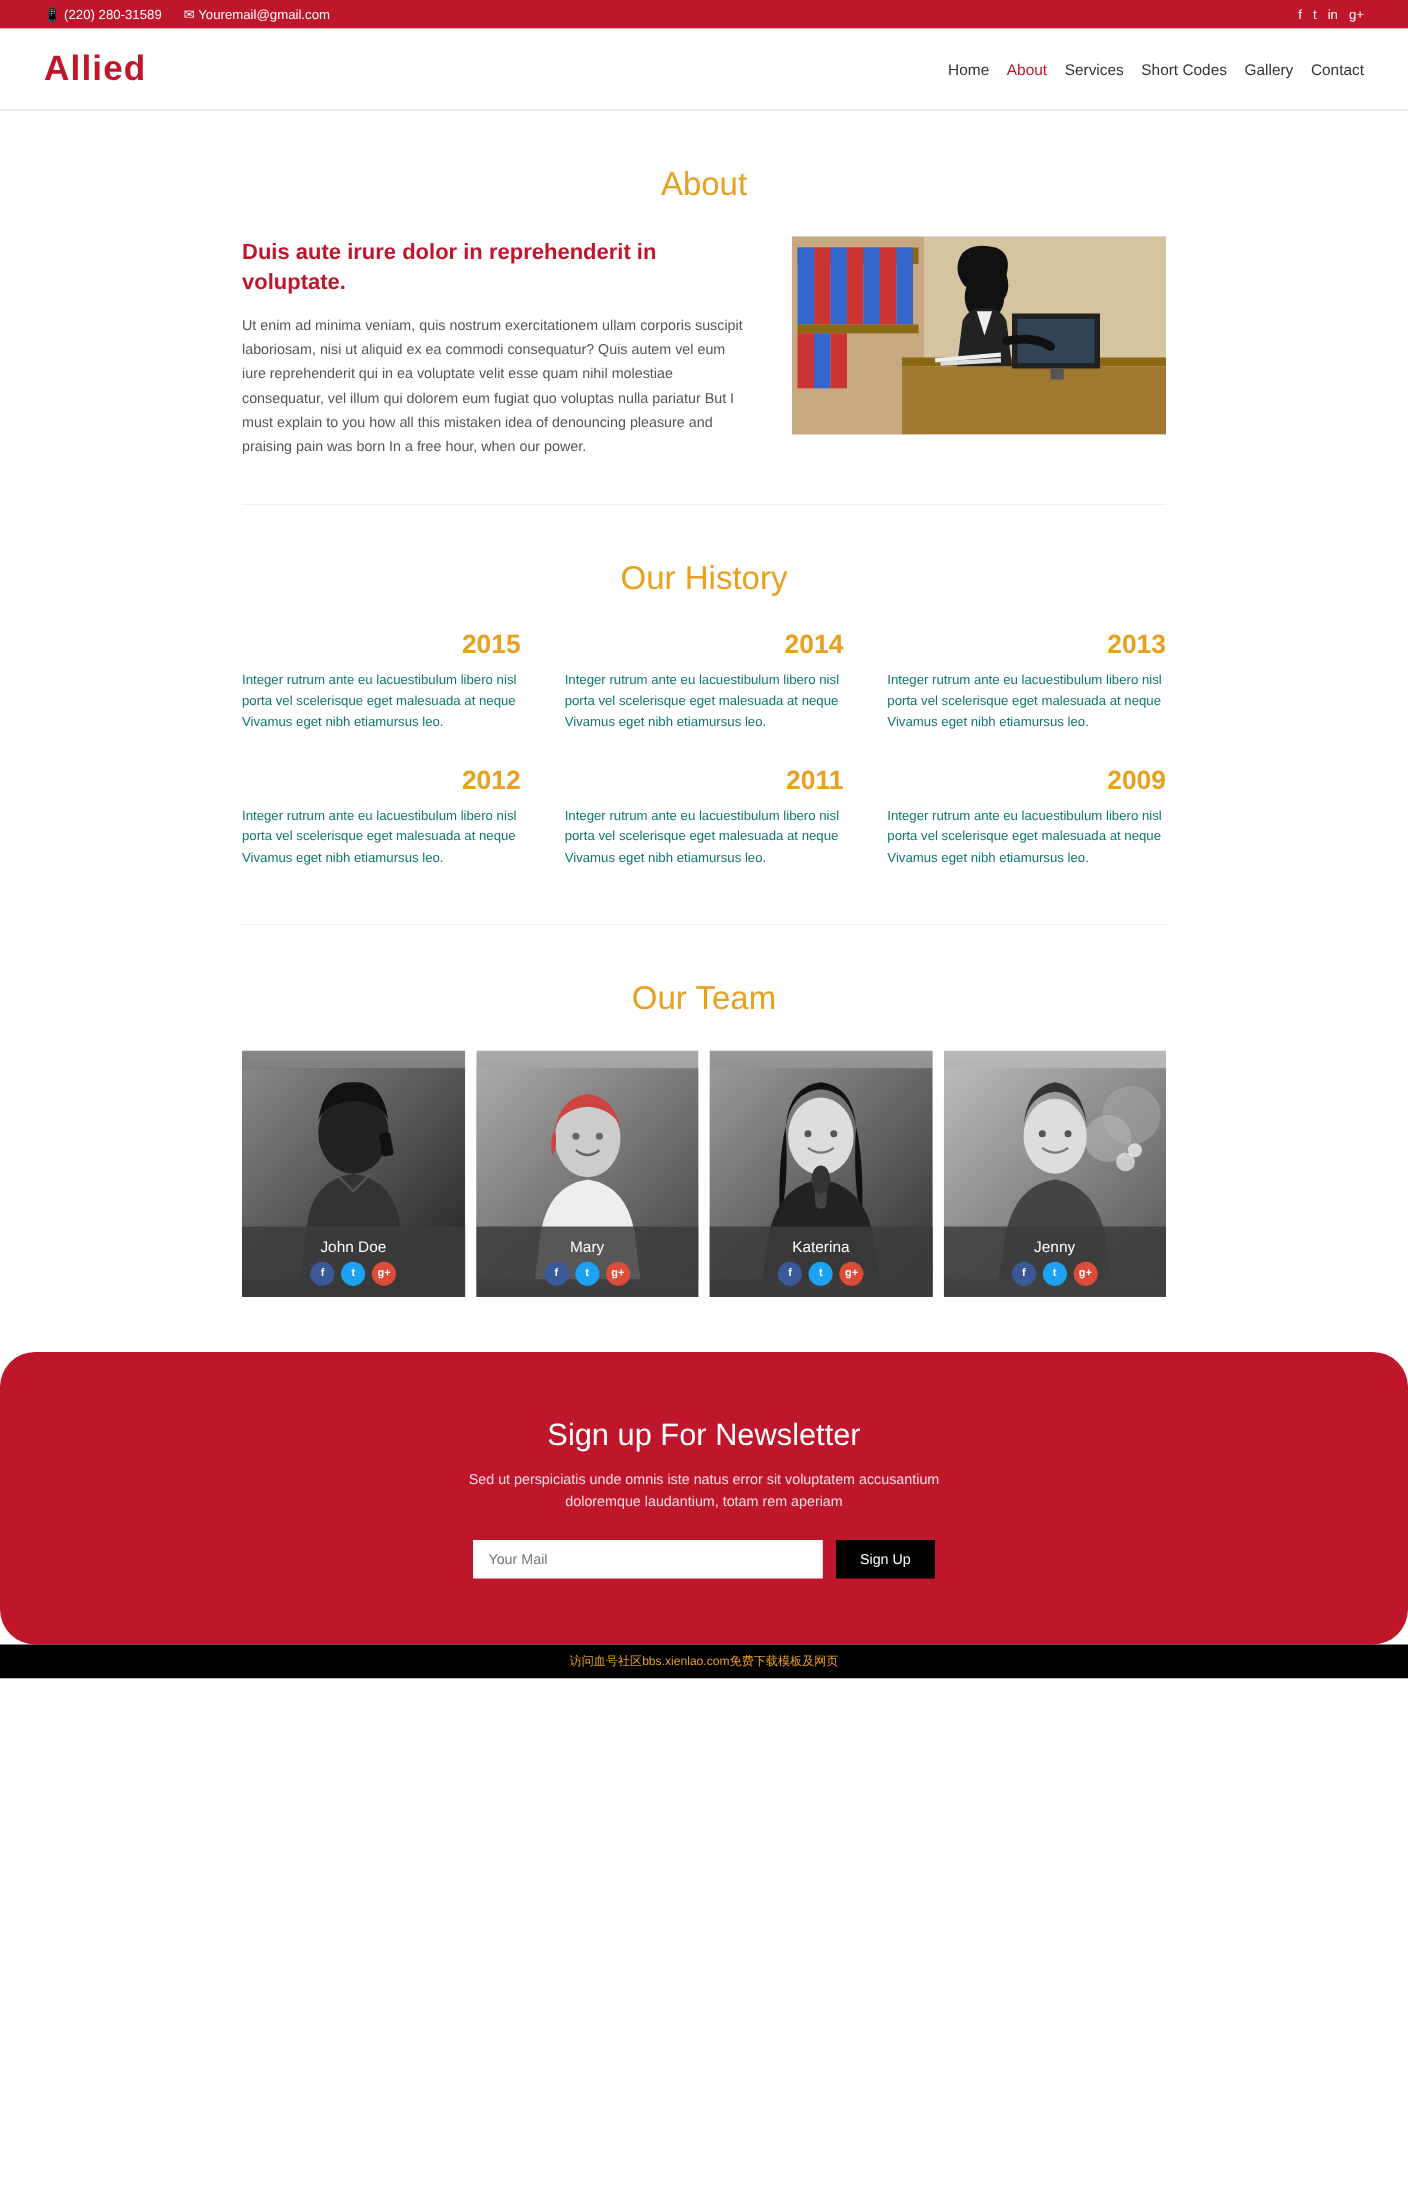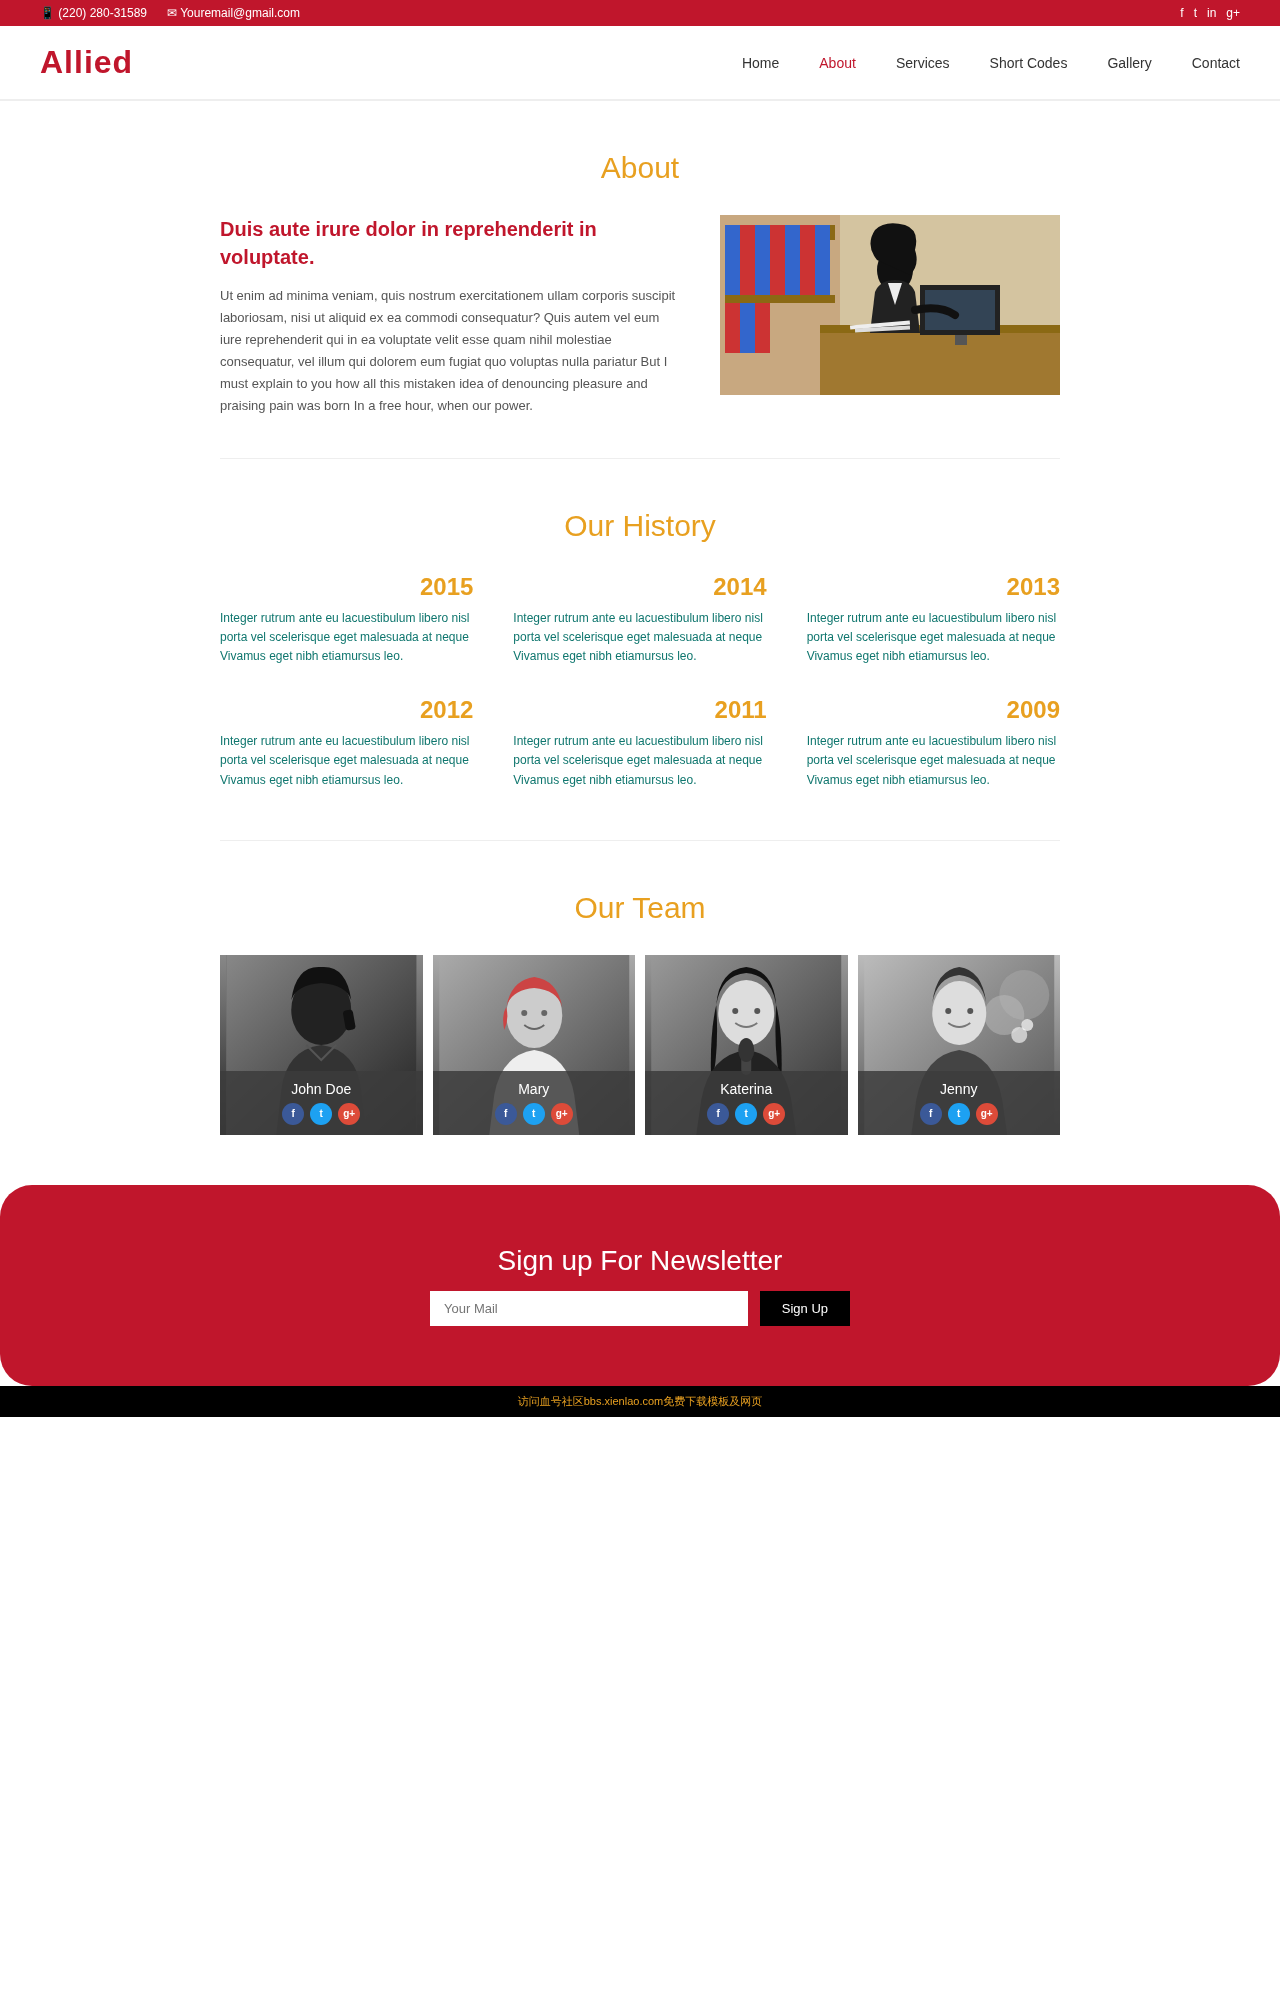--- a/index.html
+++ b/index.html
@@ -26,21 +26,21 @@
       padding: 18px 40px;
       border-bottom: 1px solid #eee;
       background: #fff;
     }
     .logo {
       font-size: 32px;
       font-weight: bold;
       color: #c0162c;
       letter-spacing: 1px;
     }
-    .nav { display: flex; gap: 40px; align-items: center; }
+    .nav { display: flex; gap: 16px; align-items: center; }
     .nav a {
       text-decoration: none;
       color: #333;
       font-size: 14px;
     }
     .nav a.active { color: #c0162c; }
 
     
     .page-content { max-width: 880px; margin: 0 auto; padding: 0 20px; }
 
@@ -94,21 +94,21 @@
     .team-section { padding: 50px 0; }
     .team-grid {
       display: grid;
       grid-template-columns: repeat(4, 1fr);
       gap: 10px;
       margin-top: 10px;
     }
     .team-card {
       position: relative;
       overflow: hidden;
-      height: 180px;
+      height: 224px;
       cursor: pointer;
     }
     .team-photo {
       width: 100%;
       height: 100%;
       display: flex;
       align-items: center;
       justify-content: center;
       position: relative;
     }
@@ -478,20 +478,21 @@
           </div>
         </div>
       </div>
 
     </div>
   </div>
 </div>
 
 <div class="newsletter-section">
   <h2 class="newsletter-title">Sign up For Newsletter</h2>
+  <p class="newsletter-desc">Sed ut perspiciatis unde omnis iste natus error sit voluptatem accusantium doloremque laudantium, totam rem aperiam</p>
   <div class="newsletter-form">
     <input class="newsletter-input" type="email" placeholder="Your Mail" style="">
     <button class="newsletter-btn">Sign Up</button>
   </div>
 </div>
 
 <div class="footer-watermark">
   <span>访问血号社区bbs.xienlao.com免费下载模板及网页</span>
 </div>
 

